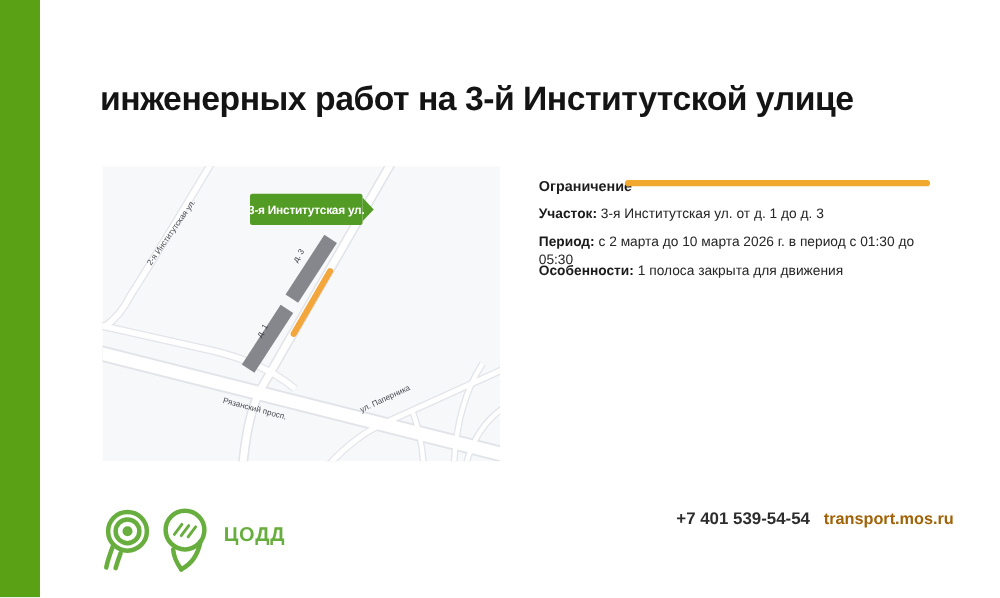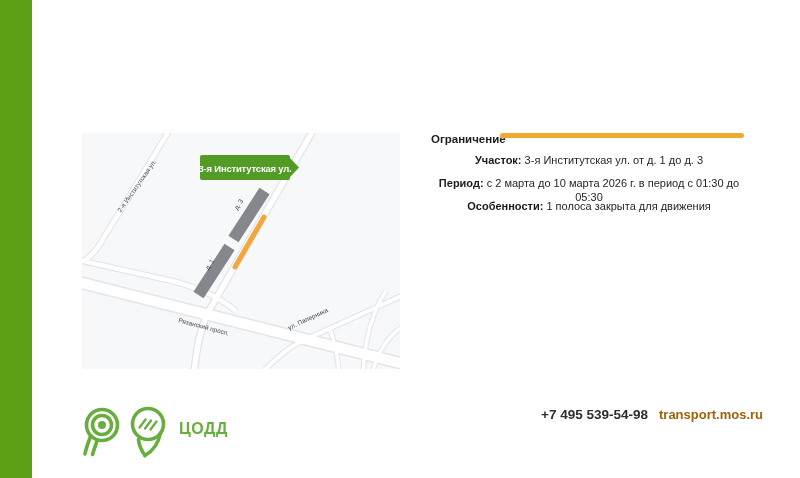--- a/index.html
+++ b/index.html
@@ -7,27 +7,27 @@
     position:relative;width:800px;height:478px;background:#ffffff;
     font-family:"Liberation Sans",sans-serif;overflow:hidden;
   }
   .stripe{position:absolute;left:0;top:0;width:32px;height:478px;background:#5BA115;}
   .title{
     position:absolute;left:80px;top:30px;width:690px;margin:0;
     font-size:27px;line-height:33px;font-weight:bold;color:#141414;letter-spacing:-0.4px;
   }
   .map-wrap{position:absolute;left:82px;top:133px;width:318px;height:236px;}
   .map-wrap svg{display:block;}
-  .info{position:absolute;left:431px;top:129px;width:316px;}
+  .info{position:absolute;left:431px;top:140px;width:316px;}
   .info-header{position:relative;height:14px;}
   .info-header .hdr{font-size:11.5px;font-weight:bold;color:#1d1d1d;}
   .orange-line{
     position:absolute;left:69px;top:4px;width:244px;height:5px;border-radius:2.5px;background:#F0A82F;
   }
-  .info-row{position:absolute;left:0;width:316px;font-size:11px;line-height:14px;color:#262626;text-align:center;}
+  .info-row{position:absolute;left:0;width:316px;font-size:11px;line-height:14px;color:#262626;}
   .info-row .lbl{font-weight:bold;color:#1b1b1b;}
   .row-1{top:24px;}
   .row-2{top:47px;}
   .row-3{top:70px;}
   .footer-org{
     position:absolute;left:179px;top:420px;font-size:16px;font-weight:bold;color:#68AE3E;letter-spacing:0.6px;
   }
   .logo1{position:absolute;left:79px;top:405px;}
   .logo2{position:absolute;left:126px;top:405px;}
   .contacts-a{
@@ -42,20 +42,21 @@
 </style>
 </head>
 <body>
 
 <div class="canvas">
 
   <div class="stripe"></div>
 
   <h1 class="title">
     <br>
+    <span>инженерных работ на 3-й Институтской улице</span>
   </h1>
 
   <div class="map-wrap">
     <svg width="318" height="236" viewBox="0 0 318 236">
       <rect x="0" y="0" width="318" height="236" fill="#F7F8FA"></rect>
 
       <g stroke="#E2E4E9" fill="none">
         <path d="M -8,148 L 326,232" stroke-width="13"></path>
         <path d="M -8,126 L 90,148 Q 130,158 154,178" stroke-width="6.5"></path>
         <path d="M 88,-4 Q 40,76 22,104 Q 14,120 2,128" stroke-width="6.5"></path>
@@ -136,19 +137,19 @@
     <g stroke="#68AE3E" stroke-width="2.3" stroke-linecap="round">
       <path d="M 13.5,22.5 L 19.5,14.5"></path>
       <path d="M 19,23.5 L 25,15.5"></path>
       <path d="M 24.5,24.5 L 30.5,16.5"></path>
     </g>
   </svg>
 
   <div class="footer-org">ЦОДД</div>
 
   <div class="contacts-a">
-    <div>+7 495 539-54-98</div>
+    <div>+7 401 539-54-54</div>
   </div>
   <div class="contacts-b">
     <div>transport.mos.ru</div>
   </div>
 
 </div>
 
 </body></html>

